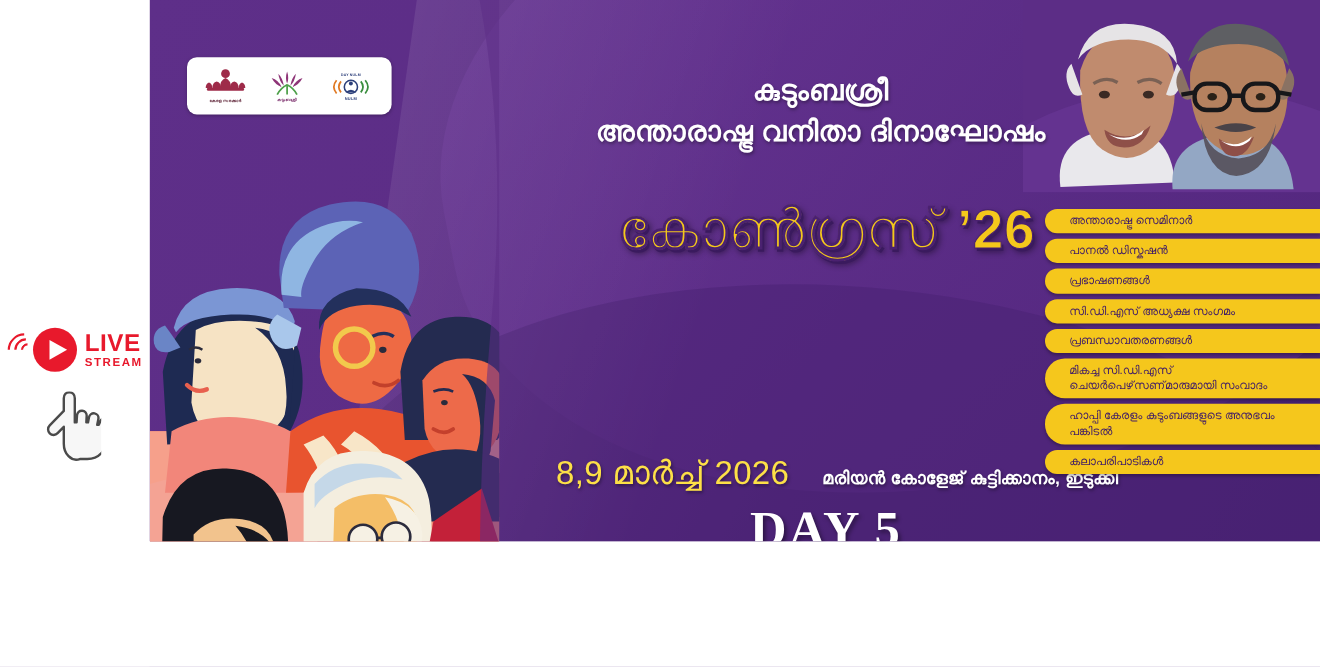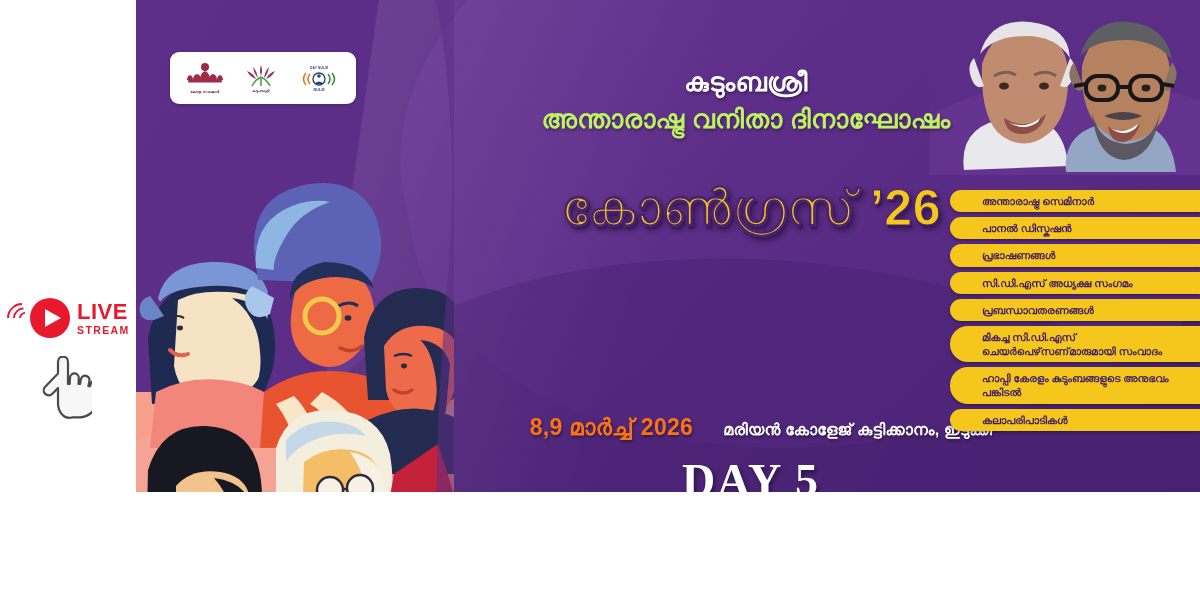--- a/index.html
+++ b/index.html
@@ -53,35 +53,35 @@
      justify-content:space-around; padding:0 6px; z-index:12; box-shadow:0 1px 3px rgba(0,0,0,.25); }
   .logo-cell{ display:flex; flex-direction:column; align-items:center; justify-content:center; }
   .logo-cap{ font-size:3.6px; color:#5b1f33; letter-spacing:.2px; margin-top:1.5px; font-weight:bold;}
   .logo-cap.c2{ color:#7b2d6b; }
   .logo-cap.c3{ color:#2c3f7a; }
 
   
   .hdr{ position:absolute; left:300px; top:66px; width:620px; text-align:center; z-index:14; }
   .hdr-l1{ color:#fff; font-size:26px; font-weight:bold; line-height:1.26; letter-spacing:.3px;
            text-shadow:1px 2px 3px rgba(0,0,0,.35); }
-  .hdr-l2{ color:#bef264; font-size:26px; font-weight:bold; line-height:1.26; letter-spacing:.3px;
+  .hdr-l2{ color:#ffffff; font-size:26px; font-weight:bold; line-height:1.26; letter-spacing:.3px;
            text-shadow:1px 2px 3px rgba(0,0,0,.35); margin-top:4px; }
 
   
   .title{ position:absolute; left:305px; top:180px; width:620px; text-align:center; z-index:14; }
   .title div{
     color:#F4C81B; font-weight:bold; font-size:50px; line-height:1.12; letter-spacing:.5px;
     text-shadow: 2px 3px 0 #3A1A5E, 3px 4px 6px rgba(0,0,0,.45);
     -webkit-text-stroke:1px #4a2170;
   }
 
   
   .meta{ position:absolute; left:305px; top:414px; width:640px; display:flex;
          align-items:baseline; justify-content:center; gap:30px; z-index:14; }
-  .meta-date{ color:#f97316; font-size:23px; font-weight:bold; letter-spacing:.3px;
+  .meta-date{ color:#fde047; font-size:30px; font-weight:normal; letter-spacing:.3px;
               text-shadow:1px 2px 3px rgba(0,0,0,.4); white-space:nowrap; }
   .meta-venue{ color:#fff; font-size:16px; font-weight:bold; letter-spacing:.2px;
               text-shadow:1px 2px 3px rgba(0,0,0,.4); white-space:nowrap; }
 
   
   .day-wrap{ position:absolute; left:305px; top:458px; width:620px; text-align:center; z-index:15; }
   .day-label{ font-family:"Liberation Serif", serif; color:#fff; font-size:46px; font-weight:bold;
               letter-spacing:2px; line-height:1; text-shadow:2px 3px 4px rgba(0,0,0,.45); }
 
   
@@ -102,22 +102,22 @@
   .lb-text{ line-height:1; text-align:left; }
   .lb-live{ color:#fff; font-size:25px; font-weight:bold; letter-spacing:1px; }
   .lb-stream{ color:#fff; font-size:13px; font-weight:bold; letter-spacing:2.2px; margin-top:2px; }
 
   
   .portraits{ position:absolute; right:0; top:0; width:270px; height:175px; overflow:hidden; z-index:13; }
 
   
   .agenda{ position:absolute; right:0; top:190px; width:250px; z-index:14; }
   .ag-item{ position:relative; background:#F5C71C; color:#3F1C68;
-     font-size:10.5px; font-weight:bold; line-height:1.35;
-     padding:4px 6px 4px 32px; margin-bottom:5px;
+     font-size:10.5px; font-weight:normal; line-height:1.35;
+     padding:4px 6px 4px 22px; margin-bottom:5px;
      border-radius:18px 0 0 18px; box-shadow:0 2px 3px rgba(0,0,0,.28);
      min-height:22px; display:flex; align-items:flex-start; }
   .ag-item.two{ min-height:31px; }
 </style>
 </head>
 <body>
 
 <div id="page">
 
   <div class="left-rail">

